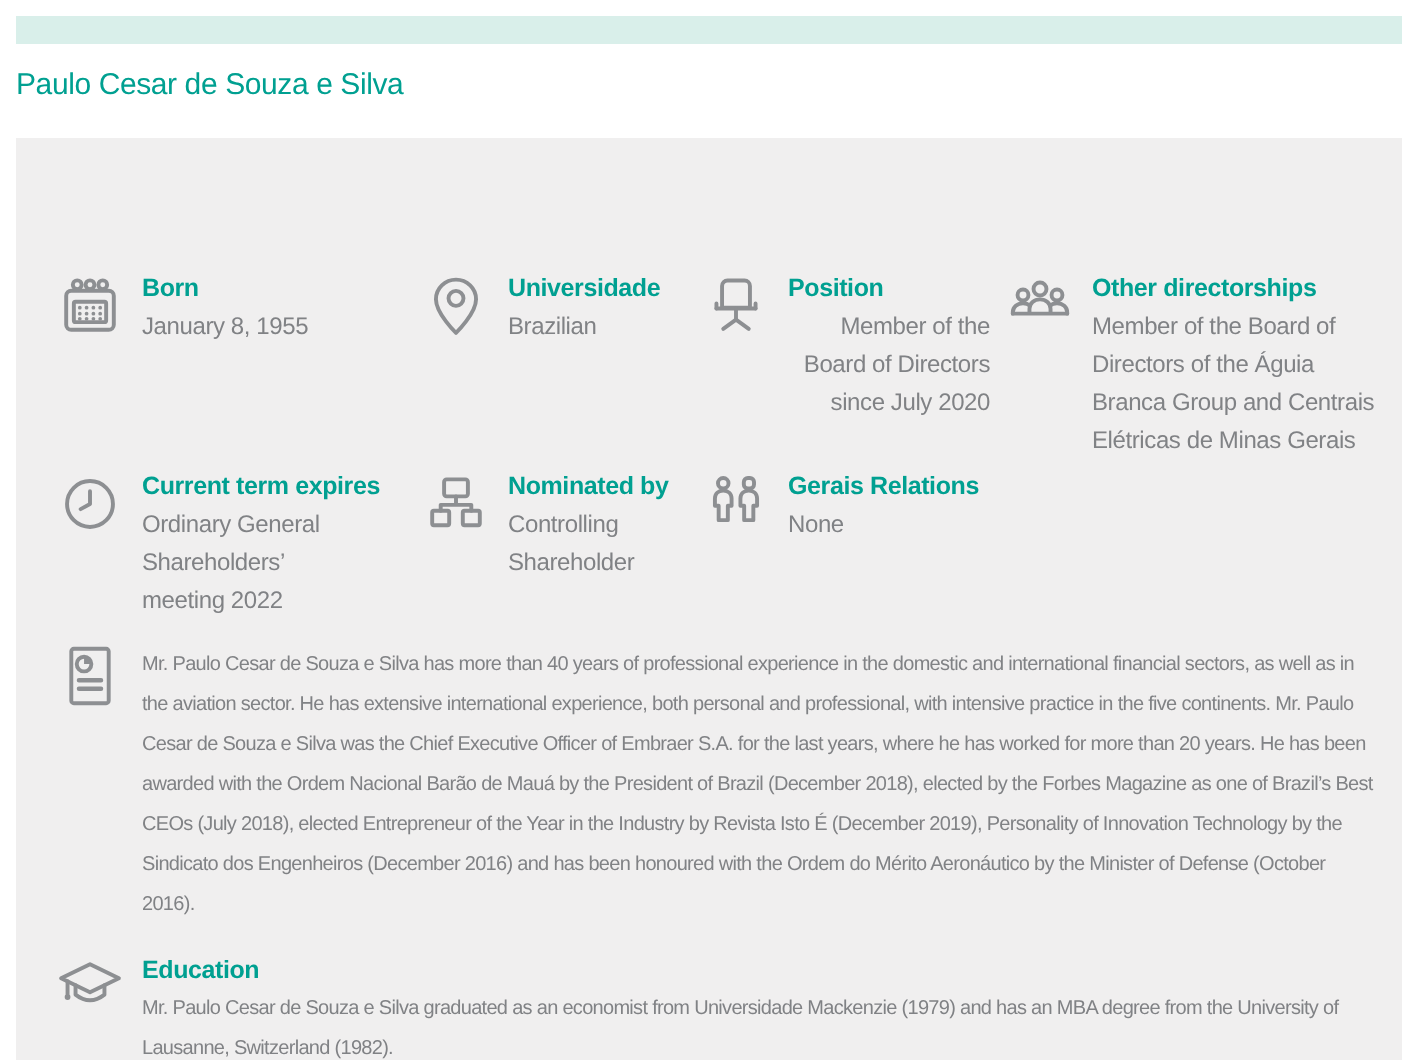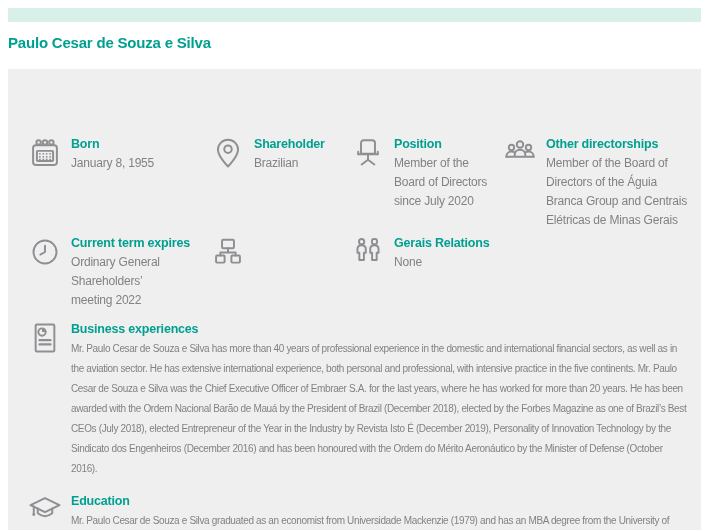--- a/index.html
+++ b/index.html
@@ -1,33 +1,33 @@
 <!DOCTYPE html>
 <html><head>
 <meta charset="utf-8">
 <style>
   * { margin:0; padding:0; box-sizing:border-box; }
   html,body { width:709px; height:530px; overflow:hidden; background:#ffffff;
               font-family:"Liberation Sans", sans-serif; }
   .page { padding:8px; }
   .topbar { height:14px; background:#d9efea; }
-  .name { margin-top:12px; font-size:15px; font-weight:bold; color:#00a091;
+  .name { margin-top:12px; font-size:15px; font-weight:normal; color:#00a091;
           letter-spacing:-0.2px; }
   .panel { margin-top:18px; background:#f0efef; padding:23px 12px 18px 12px;
            min-height:445px; }
   .grid { display:grid; grid-template-columns:183px 140px 152px 1fr;margin-top:44px; }
   .cell { display:flex; align-items:flex-start; }
   .cell:nth-child(-n+4){ min-height:99px; }
   .cell:nth-child(n+5){ min-height:86px; }
   .icon { flex:0 0 34px; width:34px; height:34px; margin-right:9px; margin-left:8px; }
   .icon svg { width:34px; height:34px; display:block; }
   .lbl { font-size:12.5px; font-weight:bold; color:#00a091; letter-spacing:-0.2px;
          margin-bottom:3px; margin-top:1px; }
   .val { font-size:12px; color:#808285; line-height:19px; letter-spacing:-0.2px; }
-  .c3 .val { max-width:110px; }
+  .c3 .val { max-width:110px;text-align:right; }
   .c4 .val { max-width:174px; }
   .c5 .val { max-width:106px; }
   .c6 .val { max-width:84px; }
   .section { display:flex; align-items:flex-start; margin-top:0; }
   .section + .section { margin-top:14px; }
   .sec-text { flex:1; }
   .para { font-size:10px; color:#808285; line-height:20px; letter-spacing:-0.35px;
           margin-top:2px; }
   .ic { stroke:#8d8f92; fill:none; stroke-width:2.3; stroke-linecap:round; stroke-linejoin:round; }
   .icfill { fill:#8d8f92; stroke:none; }
@@ -77,21 +77,21 @@
       <div class="cell c2">
         <span class="icon">
           <svg viewBox="0 0 40 40">
               <g class="ic">
             <path d="M20 4.5c-6.5 0-11.8 5.1-11.8 11.5 0 8.4 11.8 19.8 11.8 19.8s11.8-11.4 11.8-19.8C31.8 9.6 26.5 4.5 20 4.5z"></path>
             <circle cx="20" cy="15.5" r="4.4"></circle>
           </g>
             </svg>
         </span>
         <div class="cell-text">
-          <div class="lbl">Shareholder</div>
+          <div class="lbl">Universidade</div>
           <div class="val">Brazilian</div>
         </div>
       </div>
 
       <div class="cell c3">
         <span class="icon">
           <svg viewBox="0 0 40 40">
               <g class="ic">
             <path d="M15 5h10c1.8 0 3.2 1.4 3.2 3.2V21H11.8V8.2C11.8 6.4 13.2 5 15 5z"></path>
             <path d="M8.5 21.5h23"></path>
@@ -146,20 +146,24 @@
         <span class="icon">
           <svg viewBox="0 0 40 40">
               <g class="ic">
             <rect x="13" y="5.5" width="14" height="10" rx="1.5"></rect>
             <path d="M20 15.5v5 M11 24v-3.5h18V24"></path>
             <rect x="6" y="24" width="10" height="8.5" rx="1"></rect>
             <rect x="24" y="24" width="10" height="8.5" rx="1"></rect>
           </g>
             </svg>
         </span>
+        <div class="cell-text">
+          <div class="lbl">Nominated by</div>
+          <div class="val">Controlling Shareholder</div>
+        </div>
       </div>
 
 
       <div class="cell c8">
         <span class="icon">
           <svg viewBox="0 0 40 40">
               <g class="ic">
             <circle cx="12.5" cy="7.8" r="3.1"></circle>
             <path d="M7.6 21v-4.2c0-2.9 2.2-4.7 4.9-4.7s4.9 1.8 4.9 4.7V21h-2.2v8.5h-5.4V21z"></path>
             <rect x="24.6" y="4.7" width="6" height="6.2" rx="2.4"></rect>
@@ -180,21 +184,20 @@
         <svg viewBox="0 0 40 40">
             <g class="ic">
           <rect x="9" y="4" width="22" height="32" rx="1.5"></rect>
           <circle cx="16.5" cy="13" r="4.3"></circle>
           <path d="M13.5 22.5h13 M13.5 27.5h13" stroke-width="2.6"></path>
         </g>
         <path class="icfill" d="M16.5 13V8.7A4.3 4.3 0 0 1 20.8 13z"></path>
           </svg>
       </span>
       <div class="sec-text">
-        <div class="lbl">Business experiences</div>
         <div class="para">Mr. Paulo Cesar de Souza e Silva has more than 40 years of professional experience in the domestic and international financial sectors, as well as in the aviation sector. He has extensive international experience, both personal and professional, with intensive practice in the five continents. Mr. Paulo Cesar de Souza e Silva was the Chief Executive Officer of Embraer S.A. for the last years, where he has worked for more than 20 years. He has been awarded with the Ordem Nacional Barão de Mauá by the President of Brazil (December 2018), elected by the Forbes Magazine as one of Brazil’s Best CEOs (July 2018), elected Entrepreneur of the Year in the Industry by Revista Isto É (December 2019), Personality of Innovation Technology by the Sindicato dos Engenheiros (December 2016) and has been honoured with the Ordem do Mérito Aeronáutico by the Minister of Defense (October 2016).</div>
       </div>
     </div>
 
     <div class="section">
       <span class="icon">
         <svg viewBox="0 0 40 40">
             <g class="ic">
           <path d="M20 6l17 8.3L20 22.5 3 14.3z"></path>
           <path d="M11.5 18.3v5.6c5.6 4.4 11.4 4.4 17 0v-5.6"></path>

